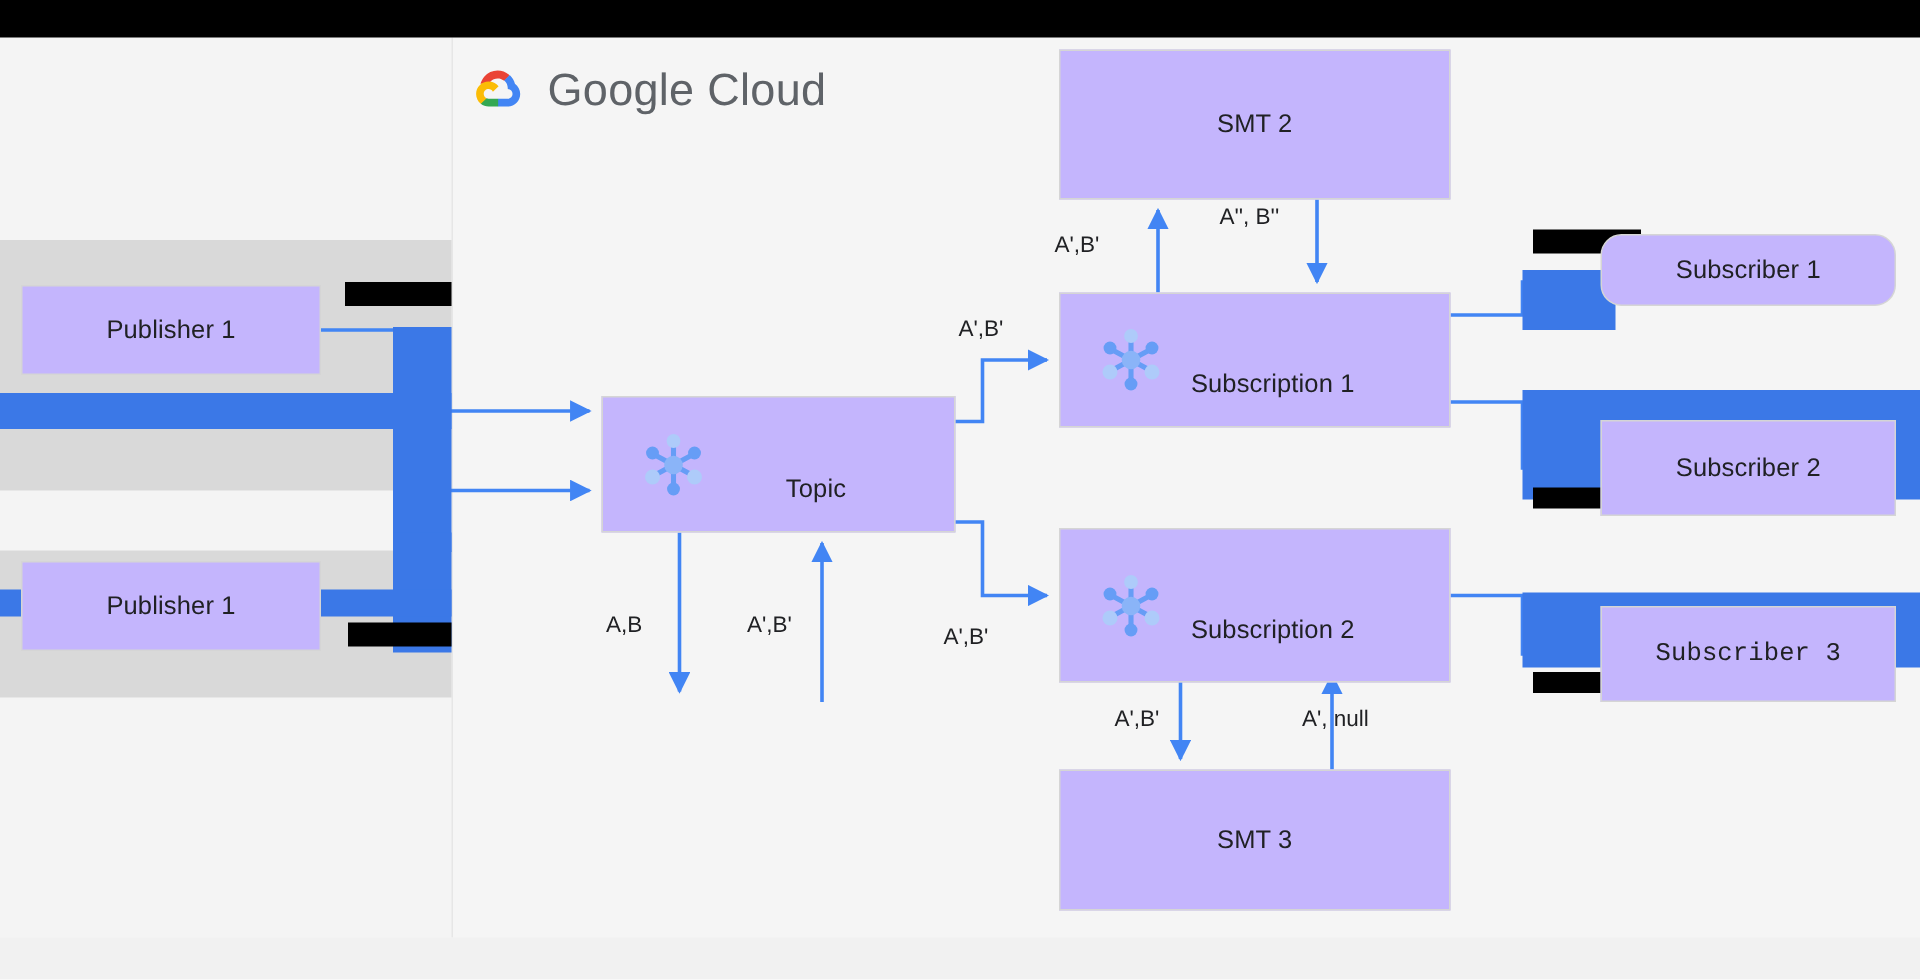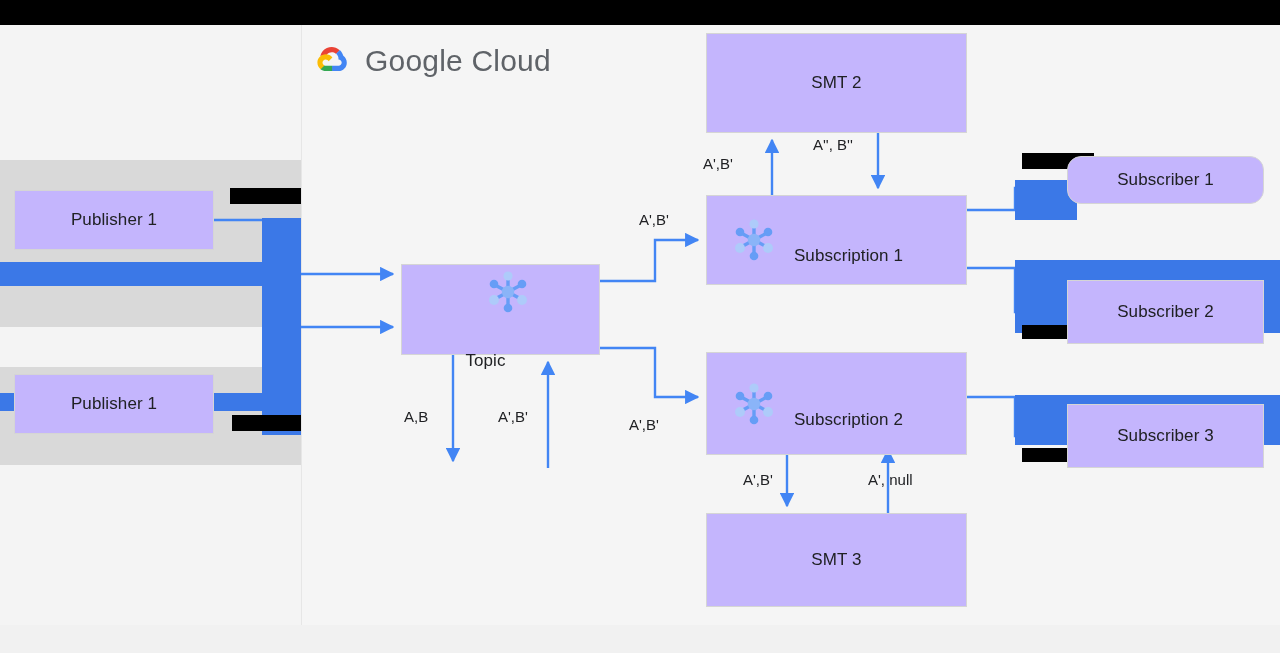--- a/index.html
+++ b/index.html
@@ -83,29 +83,29 @@
     font-family: "Liberation Sans", sans-serif;
     letter-spacing: .1px;
   }
   .node.with-icon {
     justify-content: flex-start;
   }
   .node-label { white-space: nowrap; }
 
   #publisher-1 { left: 14px;  top: 190px; width: 200px; height: 60px; }
   #publisher-2 { left: 14px;  top: 374px; width: 200px; height: 60px; }
-  #topic       { left: 401px; top: 264px; width: 199px; height: 91px; flex-direction: column; }
+  #topic       { left: 401px; top: 264px; width: 236px; height: 91px; }
   #smt-1       { left: 401px; top: 468px; width: 199px; height: 91px; }
   #smt-2       { left: 706px; top: 33px;  width: 261px; height: 100px; }
   #smt-3       { left: 706px; top: 513px; width: 261px; height: 94px; }
   #subscription-1 { left: 706px; top: 195px; width: 261px; height: 90px; }
   #subscription-2 { left: 706px; top: 352px; width: 261px; height: 103px; }
   #subscriber-1 { left: 1067px; top: 156px; width: 197px; height: 48px; border-radius: 14px; }
   #subscriber-2 { left: 1067px; top: 280px; width: 197px; height: 64px; }
-  #subscriber-3 { left: 1067px; top: 404px; width: 197px; height: 64px; }
+  #subscriber-3 { left: 1067px; top: 404px; width: 197px; height: 64px; font-family: Liberation Mono, monospace; }
 
   .pubsub-icon {
     width: 54px;
     height: 54px;
     margin-left: 20px;
     margin-right: 6px;
     flex: 0 0 auto;
   }
   .node.with-icon .node-label {
     flex: 1 1 auto;

